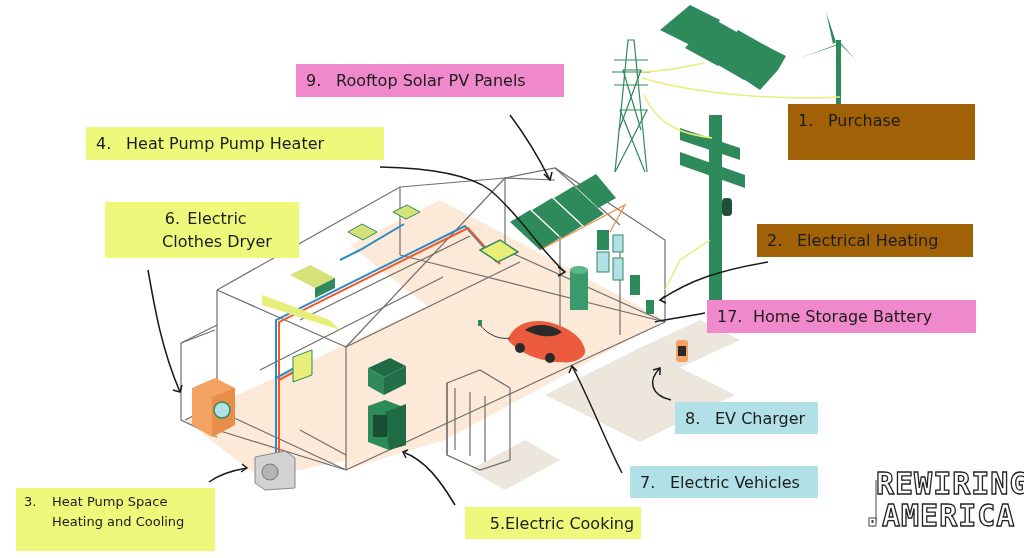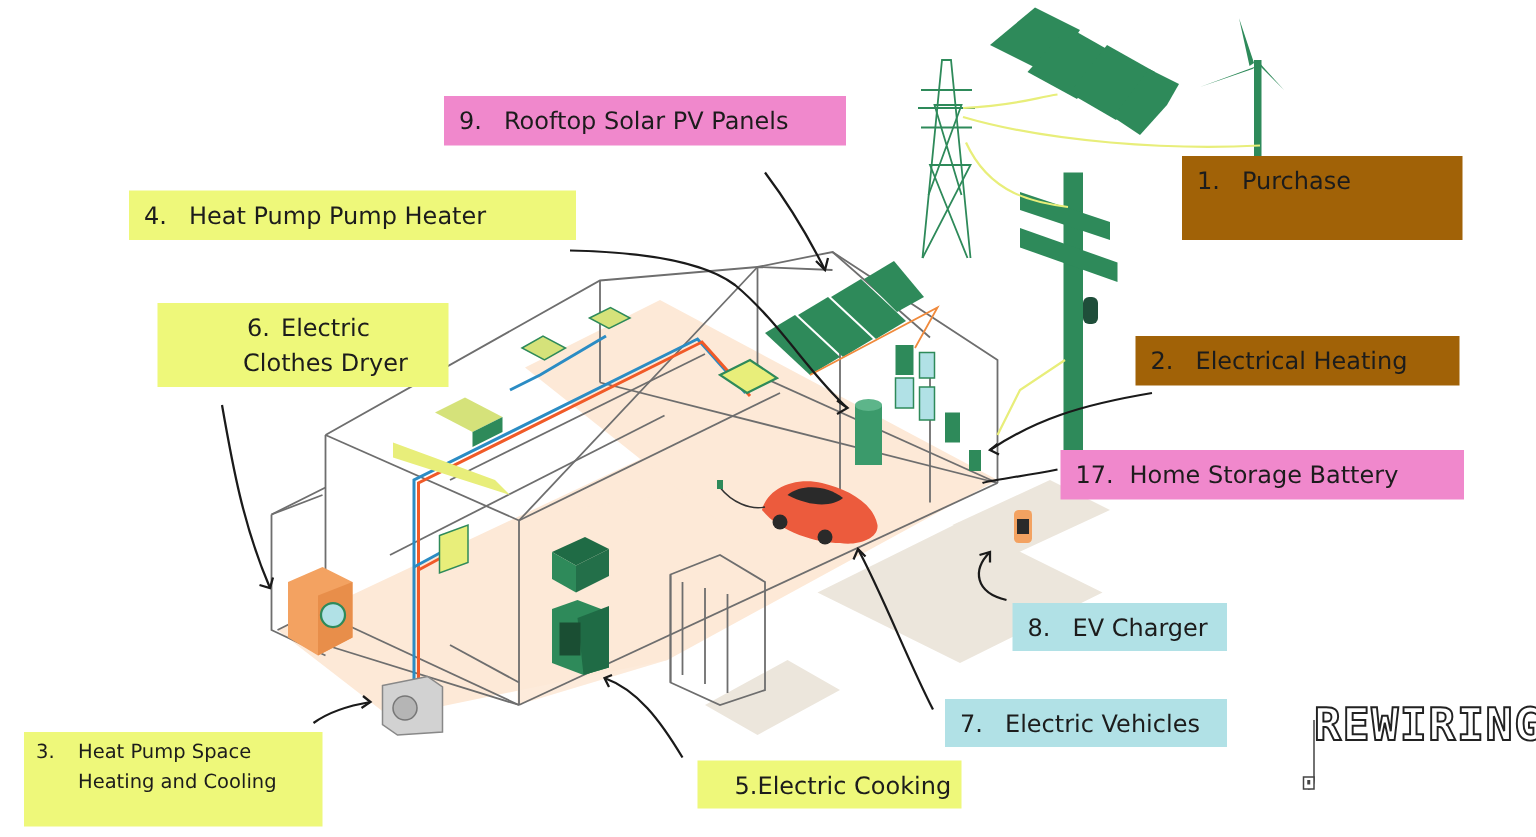--- a/index.html
+++ b/index.html
@@ -256,13 +256,14 @@
   <span class="num wide">17.</span><span>Home Storage Battery</span>
 </div>
 
 <div id="logo">
   <svg width="12" height="50" style="position:absolute;left:0;top:14px;">
     <path d="M8,0 L8,40 C8,44 6,46 4,46" fill="none" stroke="#444" stroke-width="1"></path>
     <rect x="1" y="38" width="7" height="8" fill="#fff" stroke="#444" stroke-width="1"></rect>
     <rect x="3.5" y="40" width="2" height="3" fill="#444"></rect>
   </svg>
   <div class="w" style="left:8px; top:2px;">REWIRING</div>
+  <div class="w" style="left:14px; top:34px;">AMERICA</div>
 </div>
 
 </body></html>

